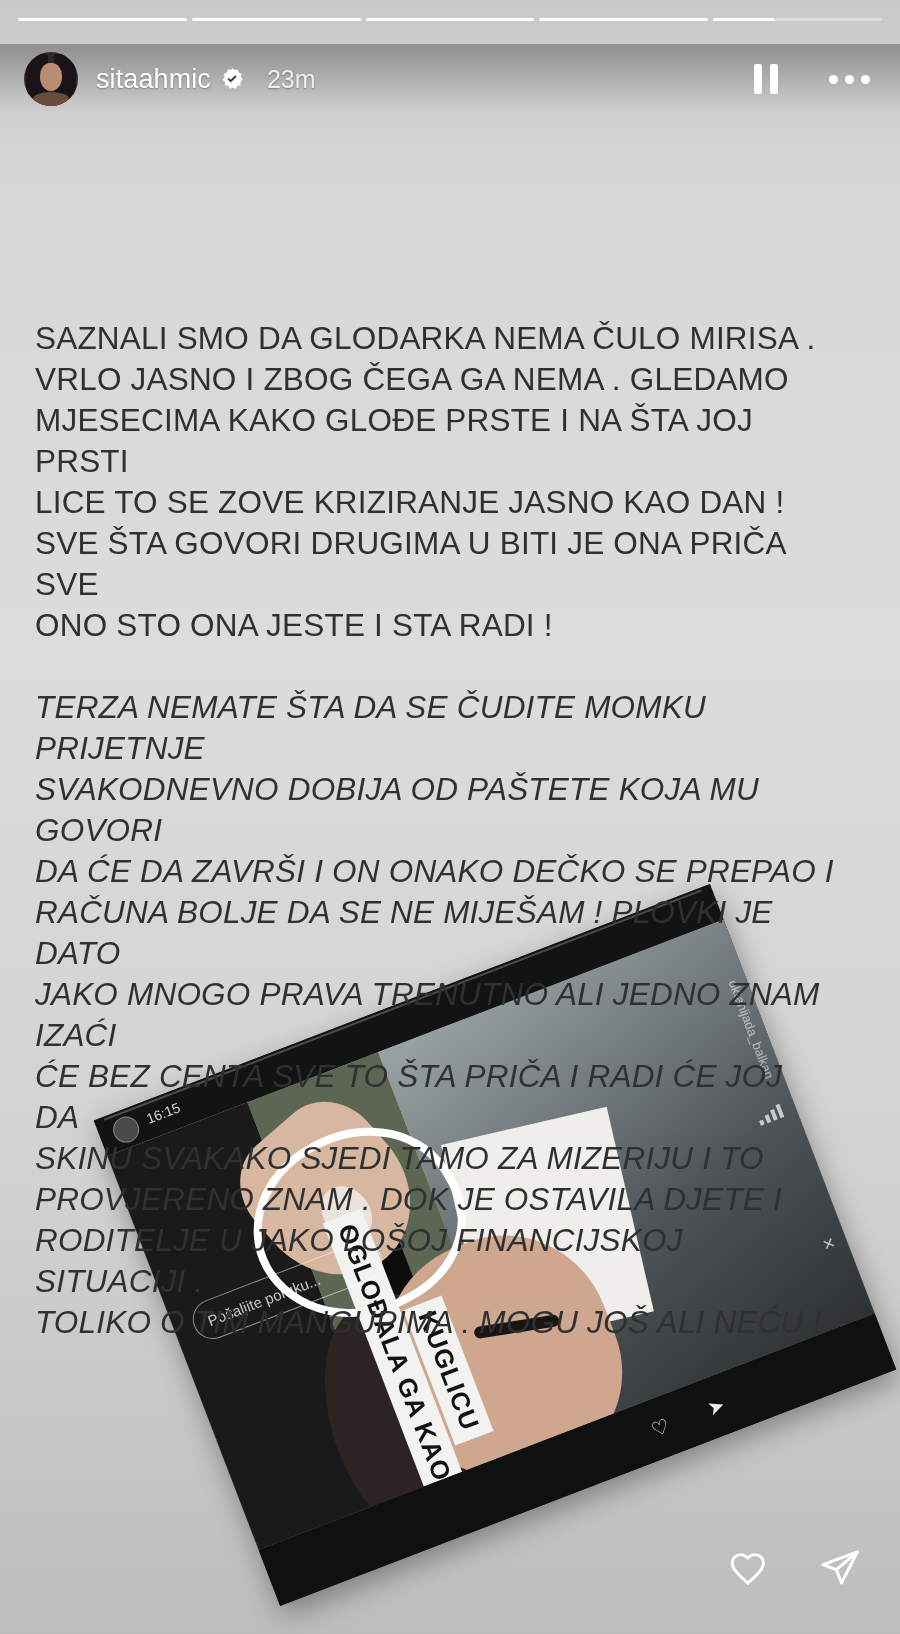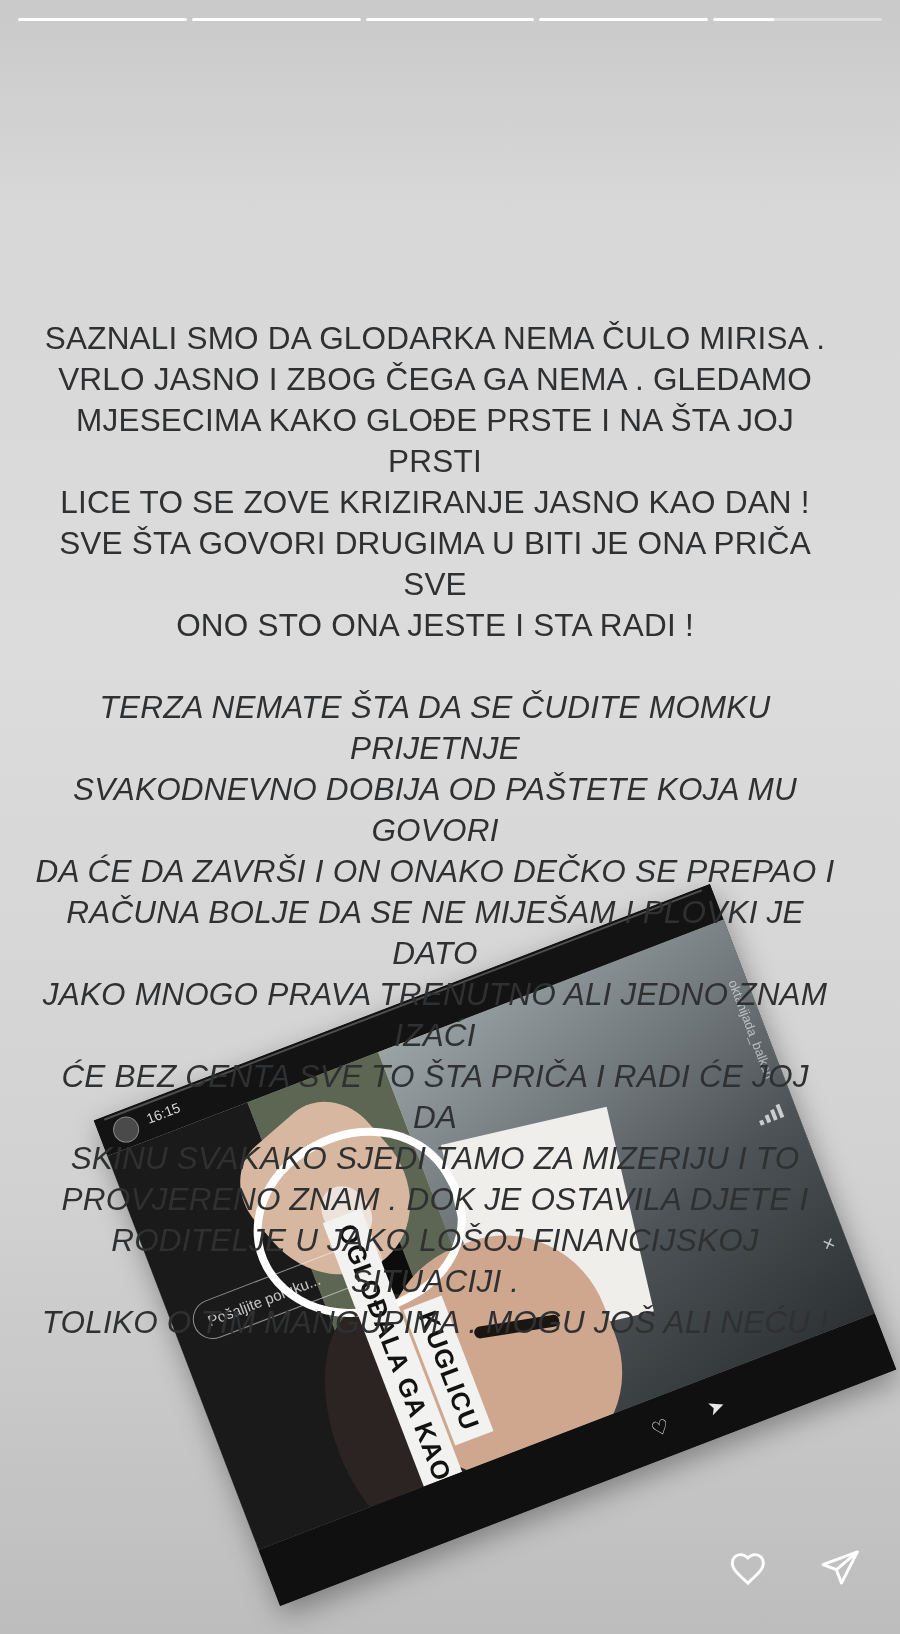--- a/index.html
+++ b/index.html
@@ -160,21 +160,20 @@
     width: 800px;
     z-index: 12;
   }
   .para {
     color: #2f3032;
     font-size: 31.5px;
     line-height: 41px;
     letter-spacing: 0.2px;
     white-space: pre-wrap;
     font-weight: 400;
-    text-align: center;
   }
   .para + .para { margin-top: 41px; font-style: italic; }
 
   
   .embed-wrap {
     position: absolute;
     left: 105px;
     top: 975px;
     width: 760px;
     height: 620px;
@@ -426,20 +425,44 @@
         <span class="fill" style="width:100%"></span>
       </div>
     <div class="progress-seg">
         <span class="fill" style="width:100%"></span>
       </div>
     <div class="progress-seg">
         <span class="fill" style="width:36%"></span>
       </div>
   </div>
 
+  <div class="header">
+    <div class="avatar">
+      <div class="hairL"></div>
+      <div class="hairR"></div>
+      <div class="face"></div>
+      <div class="body"></div>
+    </div>
+    <div class="username">sitaahmic</div>
+    <svg class="verified" viewBox="0 0 24 24">
+      <path fill="#ffffff" d="M12 1.5l2.2 2.1 3-.4 1 2.9 2.8 1.2-.9 2.9 1.9 2.4-2.2 2.1.2 3-3 .6-1.5 2.6-2.8-1.1-2.8 1.1-1.5-2.6-3-.6.2-3-2.2-2.1 1.9-2.4-.9-2.9 2.8-1.2 1-2.9 3 .4z"></path>
+      <path fill="#3a3a3a" d="M10.8 15.3l-3-3 1.25-1.25 1.75 1.75 4.2-4.2L16.25 9.9z"></path>
+    </svg>
+    <div class="timestamp">23m</div>
+    <div class="spacer"></div>
+    <div class="pause-btn">
+        <i></i>
+        <i></i>
+      </div>
+    <div class="more-btn">
+        <i></i>
+        <i></i>
+        <i></i>
+      </div>
+  </div>
 
   <div class="text-body">
     <div class="para">SAZNALI SMO DA GLODARKA NEMA ČULO MIRISA .
 VRLO JASNO I ZBOG ČEGA GA NEMA . GLEDAMO
 MJESECIMA KAKO GLOĐE PRSTE I NA ŠTA JOJ PRSTI
 LICE TO SE ZOVE KRIZIRANJE JASNO KAO DAN !
 SVE ŠTA GOVORI DRUGIMA U BITI JE ONA PRIČA SVE
 ONO STO ONA JESTE I STA RADI !</div>
     <div class="para">TERZA NEMATE ŠTA DA SE ČUDITE MOMKU PRIJETNJE
 SVAKODNEVNO DOBIJA OD PAŠTETE KOJA MU GOVORI

